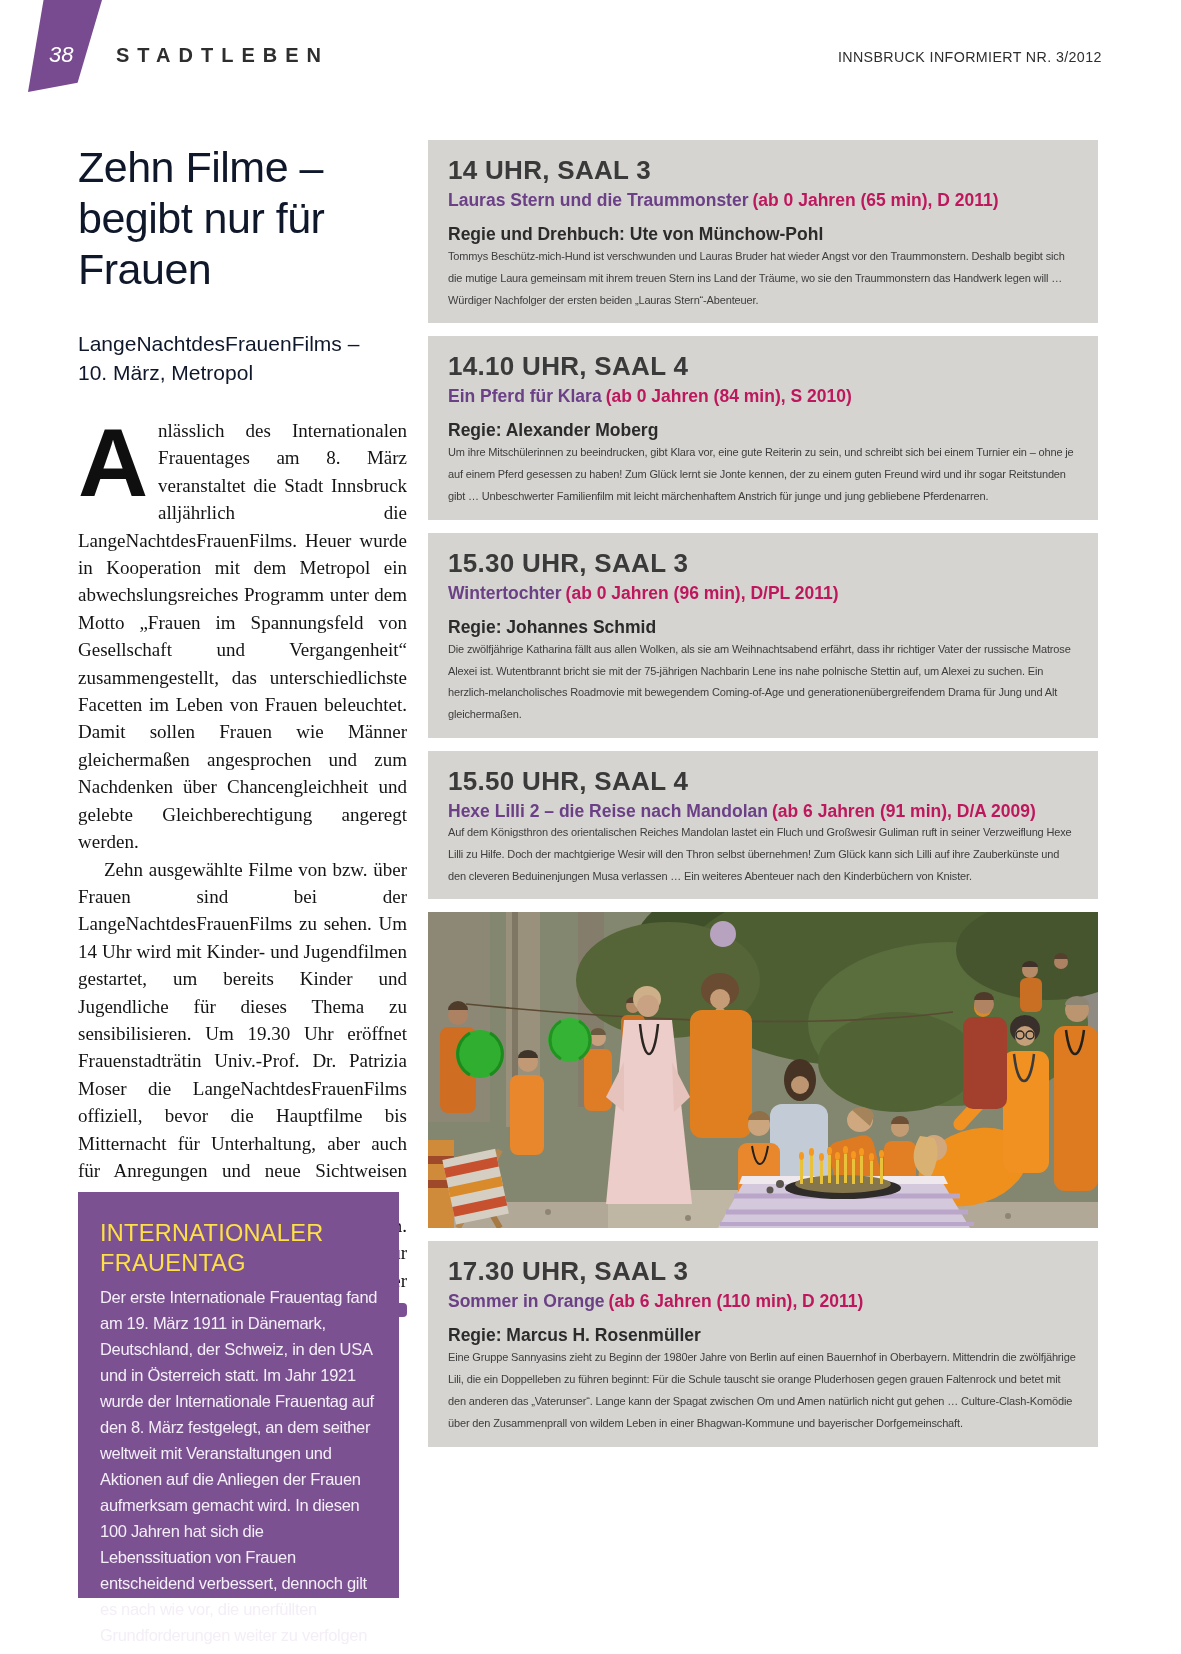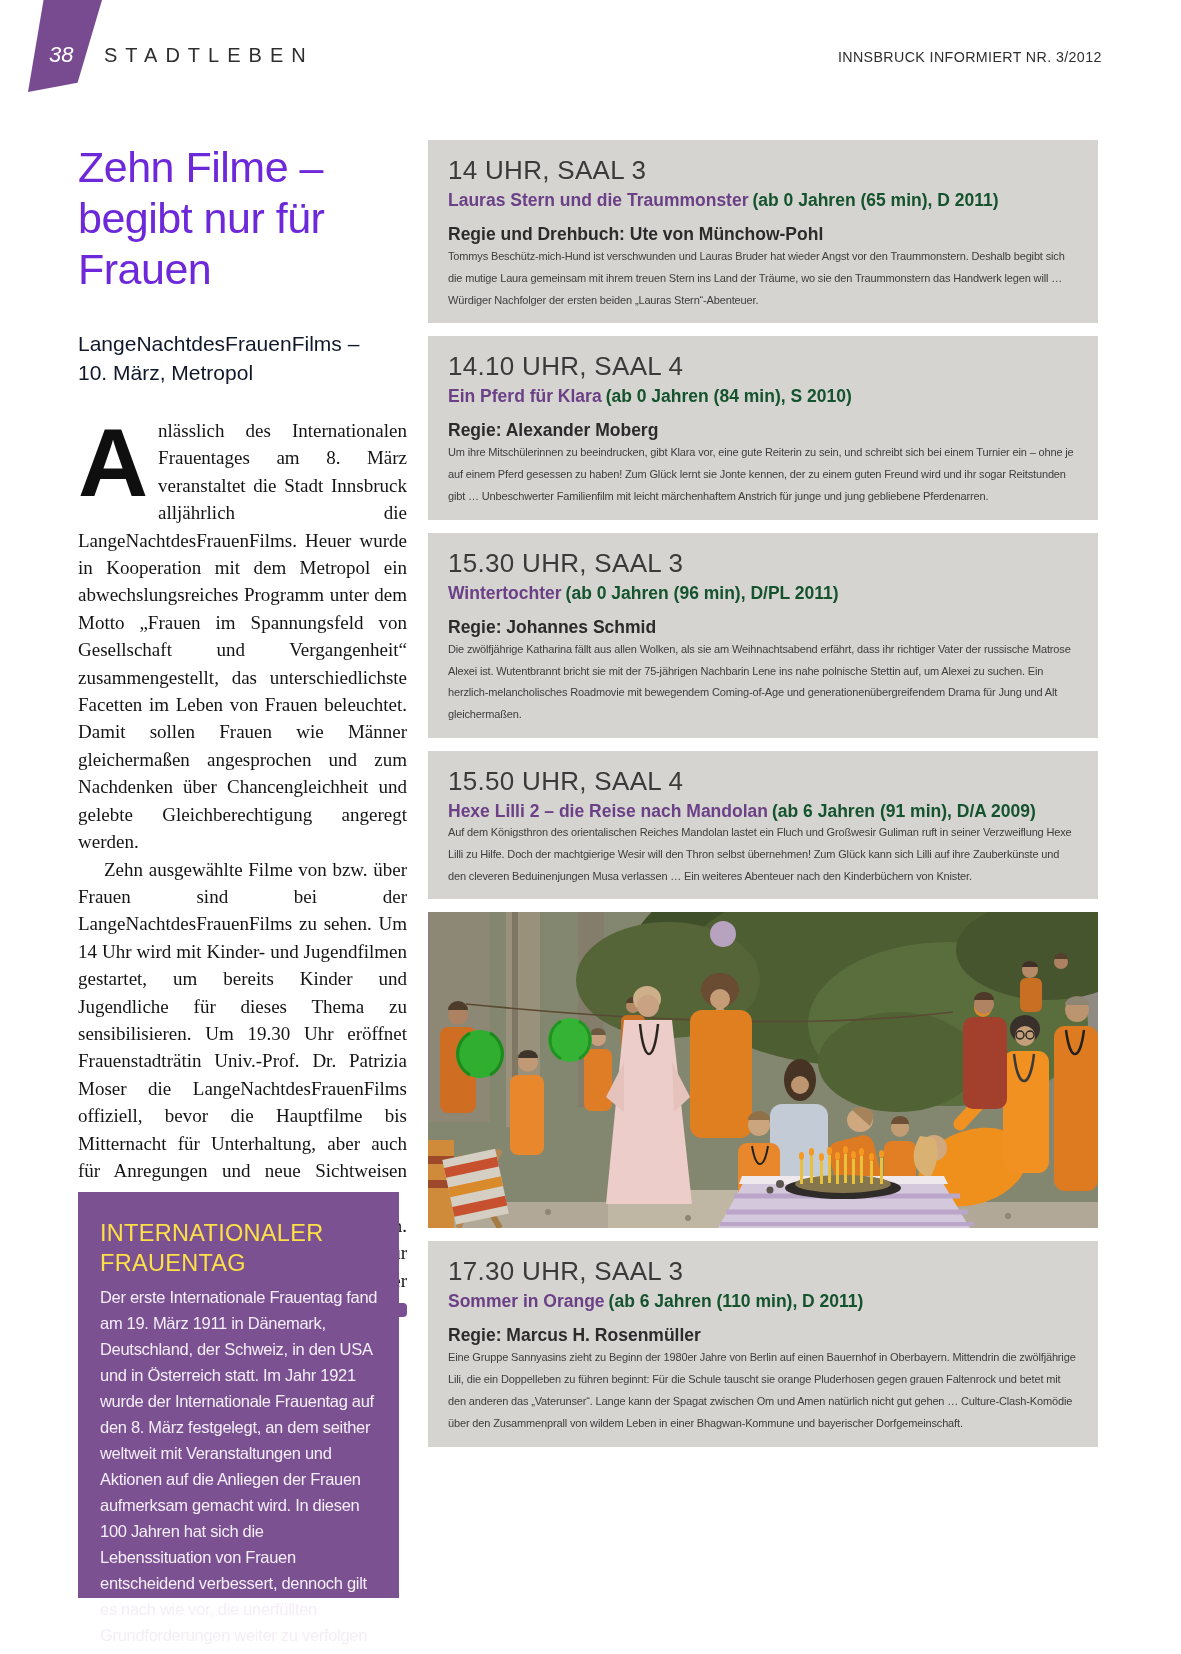--- a/index.html
+++ b/index.html
@@ -14,34 +14,34 @@
     position:absolute; left:28px; top:0; width:74px; height:92px;
     background:#784b90;
     clip-path:polygon(21% 0, 100% 0, 67% 90%, 0 100%);
     font-style:italic;
   }
   .ribbon .pnum {
     position:absolute; left:21px; top:42px;
     color:#ffffff; font-size:22px; font-weight:400;
   }
   .section-title {
-    position:absolute; left:104px; top:44px;
-    font-size:20px; letter-spacing:8px; font-weight:400; color:#2e2e2e;text-align:center;
+    position:absolute; left:116px; top:44px;
+    font-size:20px; letter-spacing:8px; font-weight:700; color:#2e2e2e;text-align:center;
   }
   .issue {
     position:absolute; right:79px; top:48px;
     font-size:15px; letter-spacing:0.4px; font-weight:500; color:#2e2e2e;
     transform:scaleX(.95); transform-origin:right center;
   }
 
   
   .article { position:absolute; left:78px; top:142px; width:329px; }
   .headline {
     margin:0 0 34px; font-size:43px; line-height:51px; font-weight:400;
-    letter-spacing:-0.5px; color:#6d28d9;
+    letter-spacing:-0.5px; color:#0f172a;
   }
   .subtitle { margin:0 0 30px; font-size:21px; line-height:29px; color:#0f172a; }
   .body-copy {
     font-family:"Liberation Serif", serif; font-size:19px; line-height:27.4px;
     color:#141414; text-align:justify;
   }
   .body-copy p { margin:0; }
   .body-copy p.indent { text-indent:26px; }
   .dropcap {
     float:left; font-family:"Liberation Sans", sans-serif; font-weight:700;
@@ -69,26 +69,26 @@
     font-size:16.5px; line-height:26px; letter-spacing:-0.3px; color:#f4eef7;
   }
 
   
   .film-col { position:absolute; left:428px; top:140px; width:670px; }
   .film-card {
     background:#d5d4d1; box-sizing:border-box;
     padding:15px 20px 12px; margin-bottom:13px;
   }
   .film-time {
-    margin:0 0 4px; font-size:26px; line-height:30px; font-weight:400;
+    margin:0 0 4px; font-size:26px; line-height:30px; font-weight:700;
     letter-spacing:0.3px; color:#3a3a3a;
   }
   .film-title-line { margin:0; font-size:17.5px; line-height:22px; font-weight:700; }
   .film-title { color:#6b4086; }
-  .film-meta  { color:#14532d; margin-left:4px;text-align:right; }
+  .film-meta  { color:#be185d; margin-left:4px;text-align:right; }
   .film-director { margin:12px 0 1px; font-size:17.5px; line-height:22px; font-weight:700; color:#2b2b2b; }
   .film-synopsis {
     margin:0; font-size:11px; line-height:21.8px; letter-spacing:-0.15px; color:#3d3d3d;
   }
   .photo {
     display:block; width:670px; height:316px; margin:10px 0 13px; background:#84876f;
   }
 </style>
 </head>
 <body>

